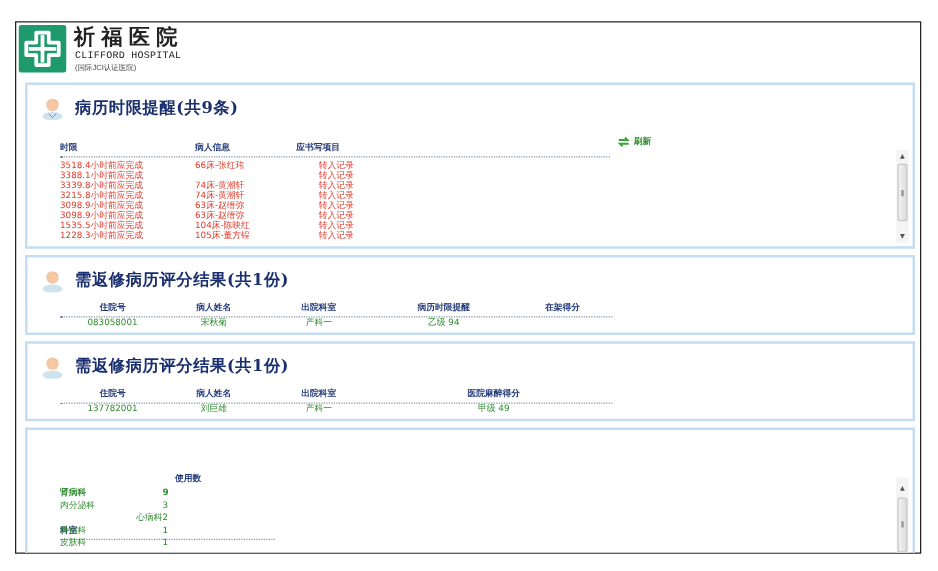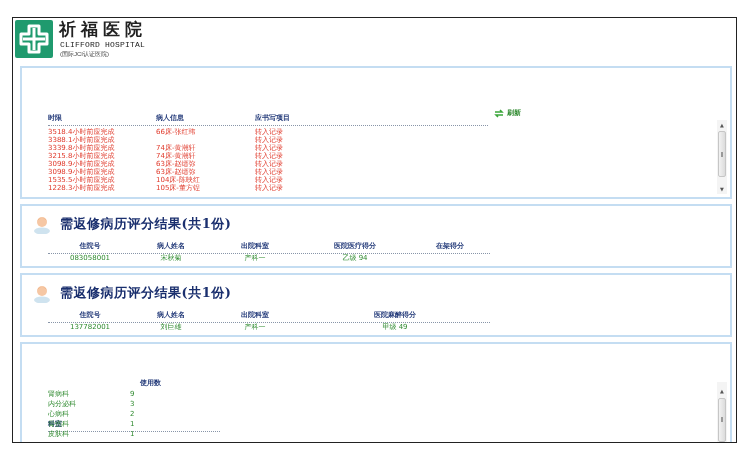--- a/index.html
+++ b/index.html
@@ -49,29 +49,38 @@
           <line x1="5" y1="16" x2="27" y2="16"></line>
         </g>
       </svg>
     </div>
     <div class="brand-cn">祈福医院</div>
     <div class="brand-en">CLIFFORD HOSPITAL</div>
     <div class="brand-sub">(国际JCI认证医院)</div>
   </div>
 
   <div class="panel" style="top:48px; height:133px;">
+    <div class="panel-title">
+      <svg class="avatar" viewBox="0 0 20 20">
+        <ellipse cx="10" cy="17" rx="8" ry="3.5" fill="#cfe3ef"></ellipse>
+        <circle cx="10" cy="8" r="5" fill="#f6c7a4"></circle>
+        <path d="M5 7 Q10 1 15 7 Q13 4 10 4 Q7 4 5 7z" fill="#d2691e"></path>
+        <path d="M7 15 l3 3 l3 -3" fill="none" stroke="#888" stroke-width="0.8"></path>
+      </svg>
+      <span class="title-text">病历时限提醒(共9条)</span>
+    </div>
     <div class="refresh" style="left:472px; right:auto; top:40px;">
       <svg width="10" height="9" viewBox="0 0 10 9">
         <path d="M1 3 h7 l-2 -2 M9 6 h-7 l2 2" fill="none" stroke="#3aa63a" stroke-width="1.5"></path>
       </svg>
       <span>刷新</span>
     </div>
     <div class="th-row" style="left:26px; top:45px; width:440px;">
       <span style="width:108px;">时限</span>
-      <span style="width:99px;">病人信息</span>
+      <span style="width:81px;">病人信息</span>
       <span style="width:120px;">应书写项目</span>
     </div>
     <div class="rows red" style="left:26px; top:60px; height:68px; overflow:hidden;">
       <div class="row">
           <span style="width:108px;">3518.4小时前应完成</span>
           <span style="width:99px;">66床-张红玮</span>
           <span style="width:80px;">转入记录</span>
         </div>
       <div class="row">
           <span style="width:108px;">3388.1小时前应完成</span>
@@ -124,21 +133,21 @@
         <ellipse cx="10" cy="17" rx="8" ry="3.5" fill="#cfe3ef"></ellipse>
         <circle cx="10" cy="8" r="5" fill="#f6c7a4"></circle>
         <path d="M5 7 Q10 1 15 7 Q13 4 10 4 Q7 4 5 7z" fill="#d2691e"></path>
       </svg>
       <span class="title-text">需返修病历评分结果(共1份)</span>
     </div>
     <div class="th-row" style="left:26px; top:35px; width:442px;">
       <span style="width:84px; text-align:center;">住院号</span>
       <span style="width:78px; text-align:center;">病人姓名</span>
       <span style="width:90px; text-align:center;">出院科室</span>
-      <span style="width:110px; text-align:center;">医院医疗得分</span>
+      <span style="width:110px; text-align:center;">病历时限提醒</span>
       <span style="width:80px; text-align:center;">在架得分</span>
     </div>
     <div class="rows green" style="left:26px; top:48px;">
       <div class="row">
         <span style="width:84px; text-align:center;">083058001</span>
         <span style="width:78px; text-align:center;">宋秋菊</span>
         <span style="width:90px; text-align:center;">产科一</span>
         <span style="width:110px; text-align:center;">乙级 94</span>
         <span style="width:80px; text-align:center;"></span>
       </div>
@@ -169,30 +178,30 @@
       </div>
     </div>
   </div>
 
   <div class="panel" style="top:324px; height:110px;">
     <div class="th-row" style="left:26px; top:34px; width:172px;">
       <span style="width:92px;margin-top:41px;">科室</span>
       <span style="width:80px;">使用数</span>
     </div>
     <div class="rows green" style="left:26px; top:45px; line-height:10px;">
-      <div class="row" style="height:10px;">
+      <div class="row" style="height:10px;font-weight:bold;">
           <span style="width:82px;">肾病科</span>
           <span style="width:40px;">9</span>
         </div>
       <div class="row" style="height:10px;">
           <span style="width:82px;">内分泌科</span>
           <span style="width:40px;">3</span>
         </div>
       <div class="row" style="height:10px;">
-          <span style="width:82px;">心病科</span>
+          <span style="width:82px;text-align:right;">心病科</span>
           <span style="width:40px;">2</span>
         </div>
       <div class="row" style="height:10px;">
           <span style="width:82px;">骨伤科</span>
           <span style="width:40px;">1</span>
         </div>
       <div class="row" style="height:10px;">
           <span style="width:82px;">皮肤科</span>
           <span style="width:40px;">1</span>
         </div>

